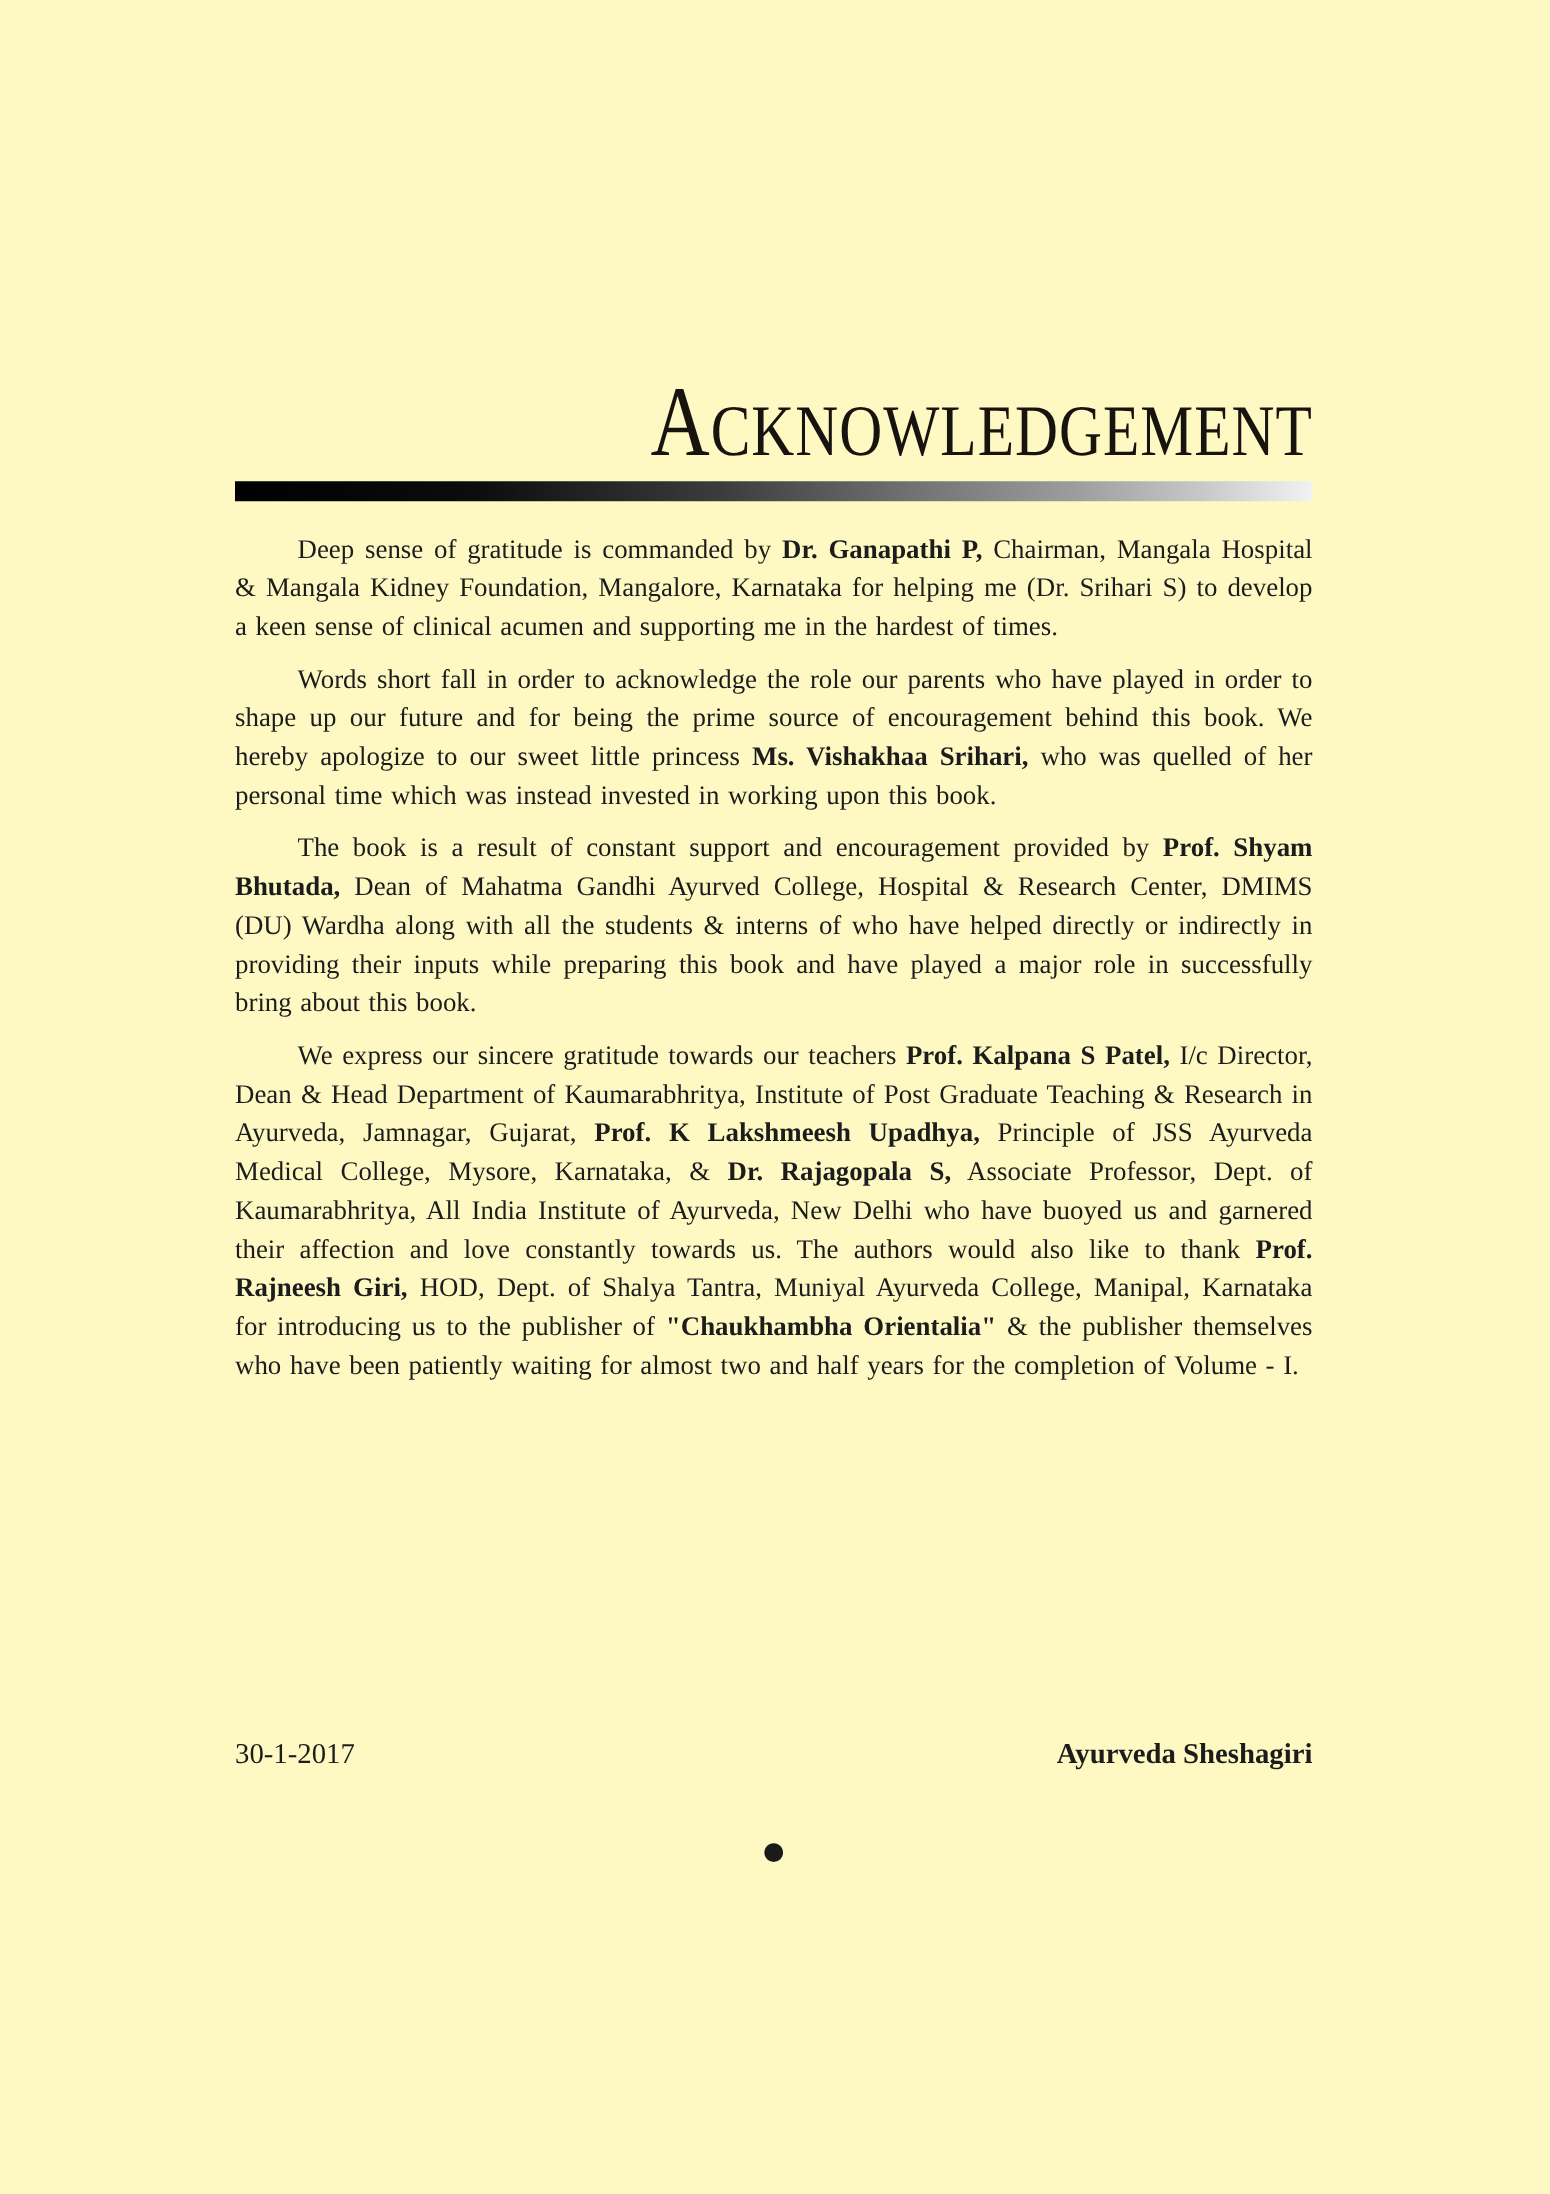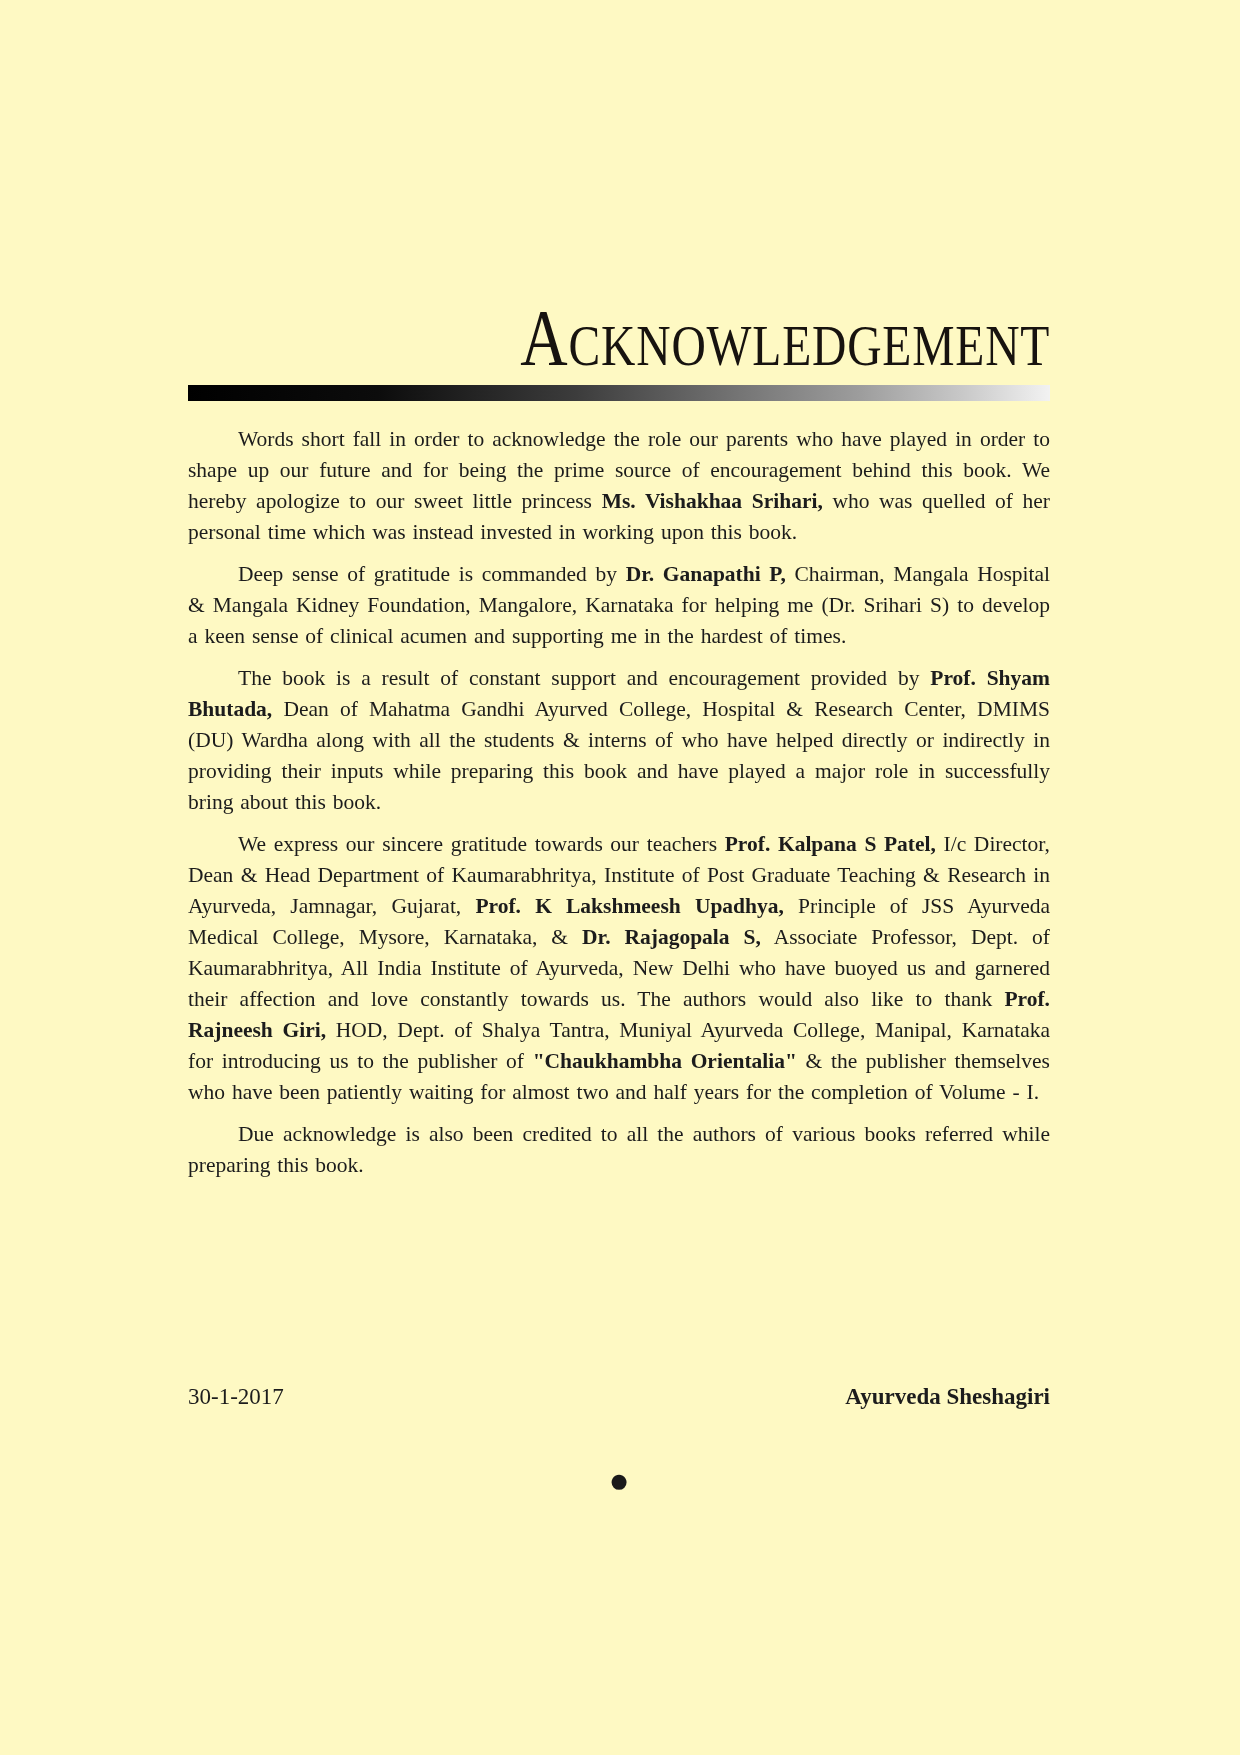--- a/index.html
+++ b/index.html
@@ -65,21 +65,21 @@
   .signature{
     position:absolute;
     left:188px;
     top:1384px;
     width:862px;
     font-size:23px;
   }
   .sig-row{
     display:flex;
     justify-content:space-between;
-    align-items:flex-start;
+    align-items:center;
     height:38px;
   }
   .sig-left{font-weight:normal;}
   .sig-right{font-weight:bold;}
   
   .end-dot-wrap{
     position:absolute;
     left:188px;
     top:1463px;
     width:862px;
@@ -98,25 +98,24 @@
 <div class="page">
   <div class="content">
 
     <div class="title-row">
       <span class="title-text"><span class="title-initial">A</span><span class="title-rest">CKNOWLEDGEMENT</span></span>
     </div>
 
     <div class="gradient-rule"></div>
 
     <div class="body-text">
+        <p><span>Deep sense of gratitude is commanded by </span><strong>Dr. Ganapathi P,</strong><span> Chairman, Mangala Hospital &amp; Mangala Kidney Foundation, Mangalore, Karnataka for helping me (Dr. Srihari S) to develop a keen sense of clinical acumen and supporting me in the hardest of times.</span></p>
         <p><span>Words short fall in order to acknowledge the role our parents who have played in order to shape up our future and for being the prime source of encouragement behind this book. We hereby apologize to our sweet little princess </span><strong>Ms. Vishakhaa Srihari,</strong><span> who was quelled of her personal time which was instead invested in working upon this book.</span></p>
-        <p><span>Deep sense of gratitude is commanded by </span><strong>Dr. Ganapathi P,</strong><span> Chairman, Mangala Hospital &amp; Mangala Kidney Foundation, Mangalore, Karnataka for helping me (Dr. Srihari S) to develop a keen sense of clinical acumen and supporting me in the hardest of times.</span></p>
         <p><span>The book is a result of constant support and encouragement provided by </span><strong>Prof. Shyam Bhutada,</strong><span> Dean of Mahatma Gandhi Ayurved College, Hospital &amp; Research Center, DMIMS (DU) Wardha along with all the students &amp; interns of who have helped directly or indirectly in providing their inputs while preparing this book and have played a major role in successfully bring about this book.</span></p>
         <p><span>We express our sincere gratitude towards our teachers </span><strong>Prof. Kalpana S Patel,</strong><span> I/c Director, Dean &amp; Head Department of Kaumarabhritya, Institute of Post Graduate Teaching &amp; Research in Ayurveda, Jamnagar, Gujarat, </span><strong>Prof. K Lakshmeesh Upadhya,</strong><span> Principle of JSS Ayurveda Medical College, Mysore, Karnataka, &amp; </span><strong>Dr. Rajagopala S,</strong><span> Associate Professor, Dept. of Kaumarabhritya, All India Institute of Ayurveda, New Delhi who have buoyed us and garnered their affection and love constantly towards us. The authors would also like to thank </span><strong>Prof. Rajneesh Giri,</strong><span> HOD, Dept. of Shalya Tantra, Muniyal Ayurveda College, Manipal, Karnataka for introducing us to the publisher of </span><strong>"Chaukhambha Orientalia"</strong><span> &amp; the publisher themselves who have been patiently waiting for almost two and half years for the completion of Volume - I.</span></p>
-        <p><span>Due acknowledge is also been credited to all the authors of various books referred while preparing this book.</span></p>
       </div>
 
   </div>
 
   <div class="signature">
     <div class="sig-row">
       <span class="sig-left">30-1-2017</span>
       <span class="sig-right">Ayurveda Sheshagiri</span>
     </div>
   </div>

